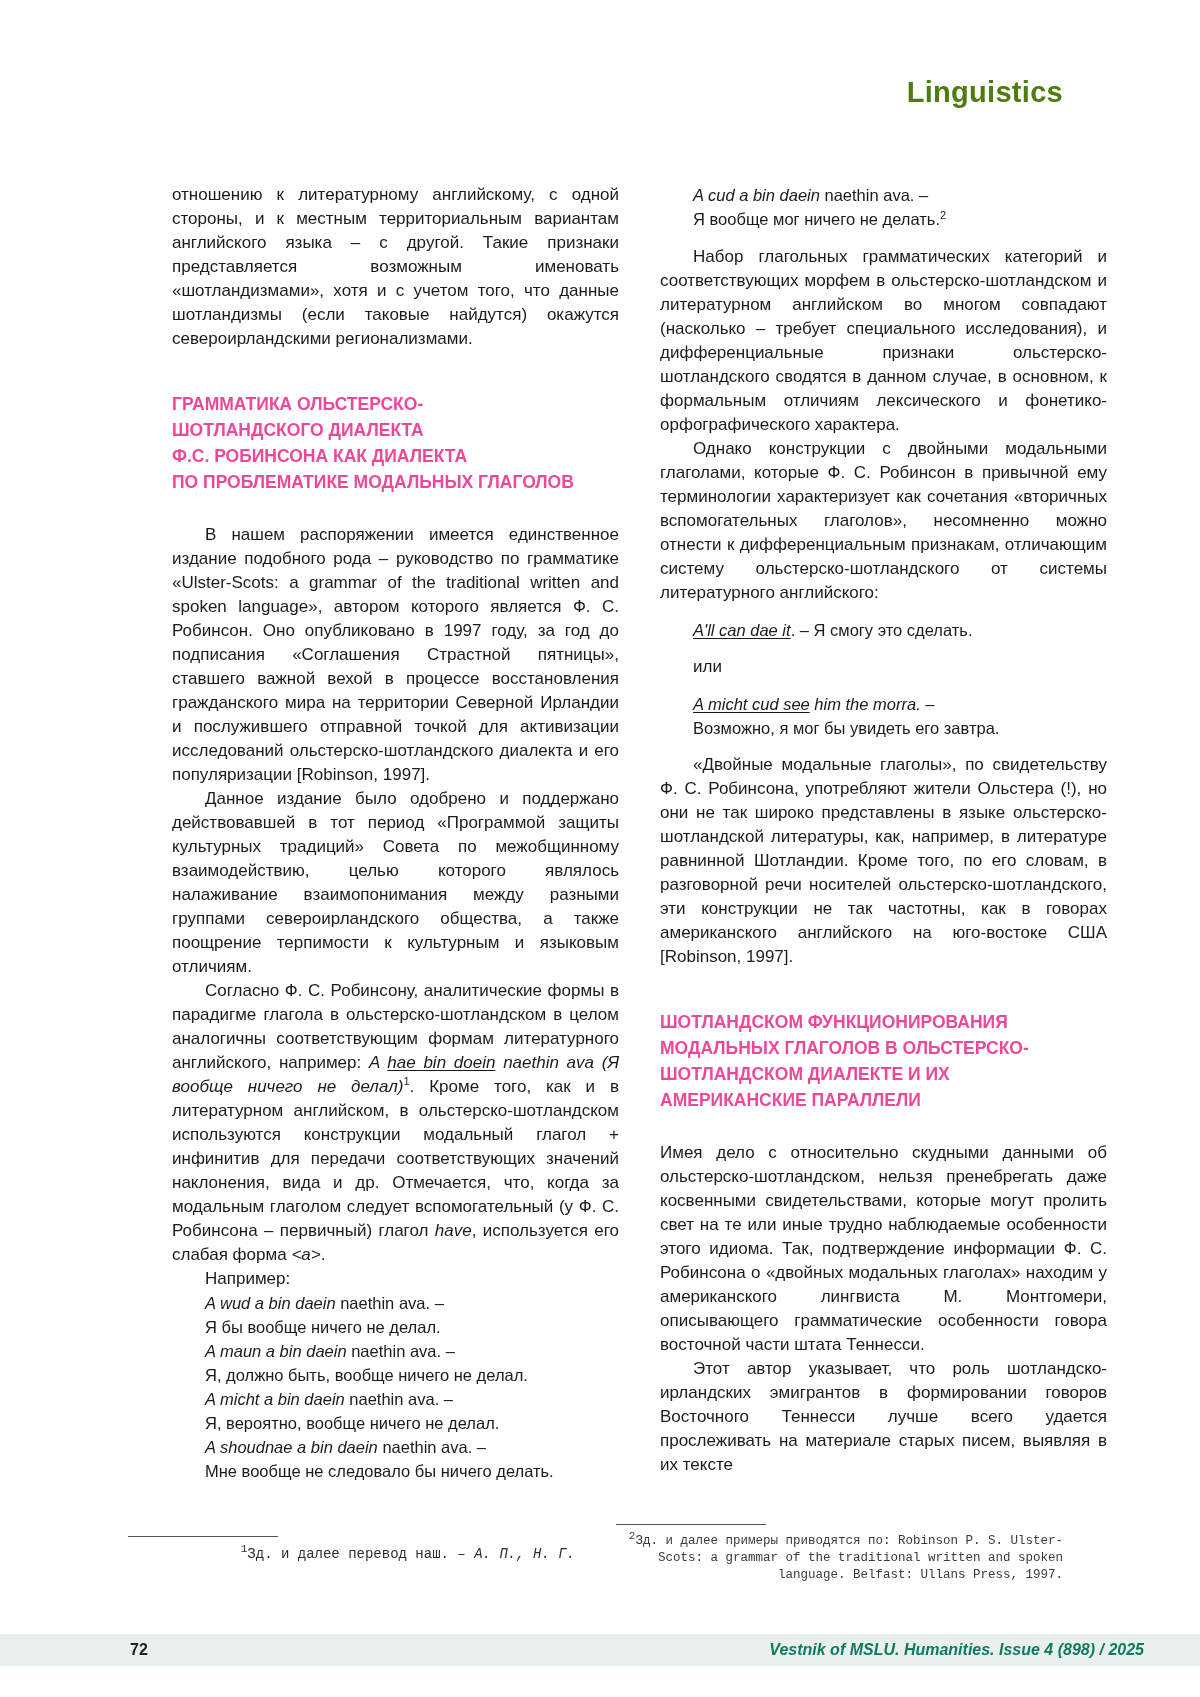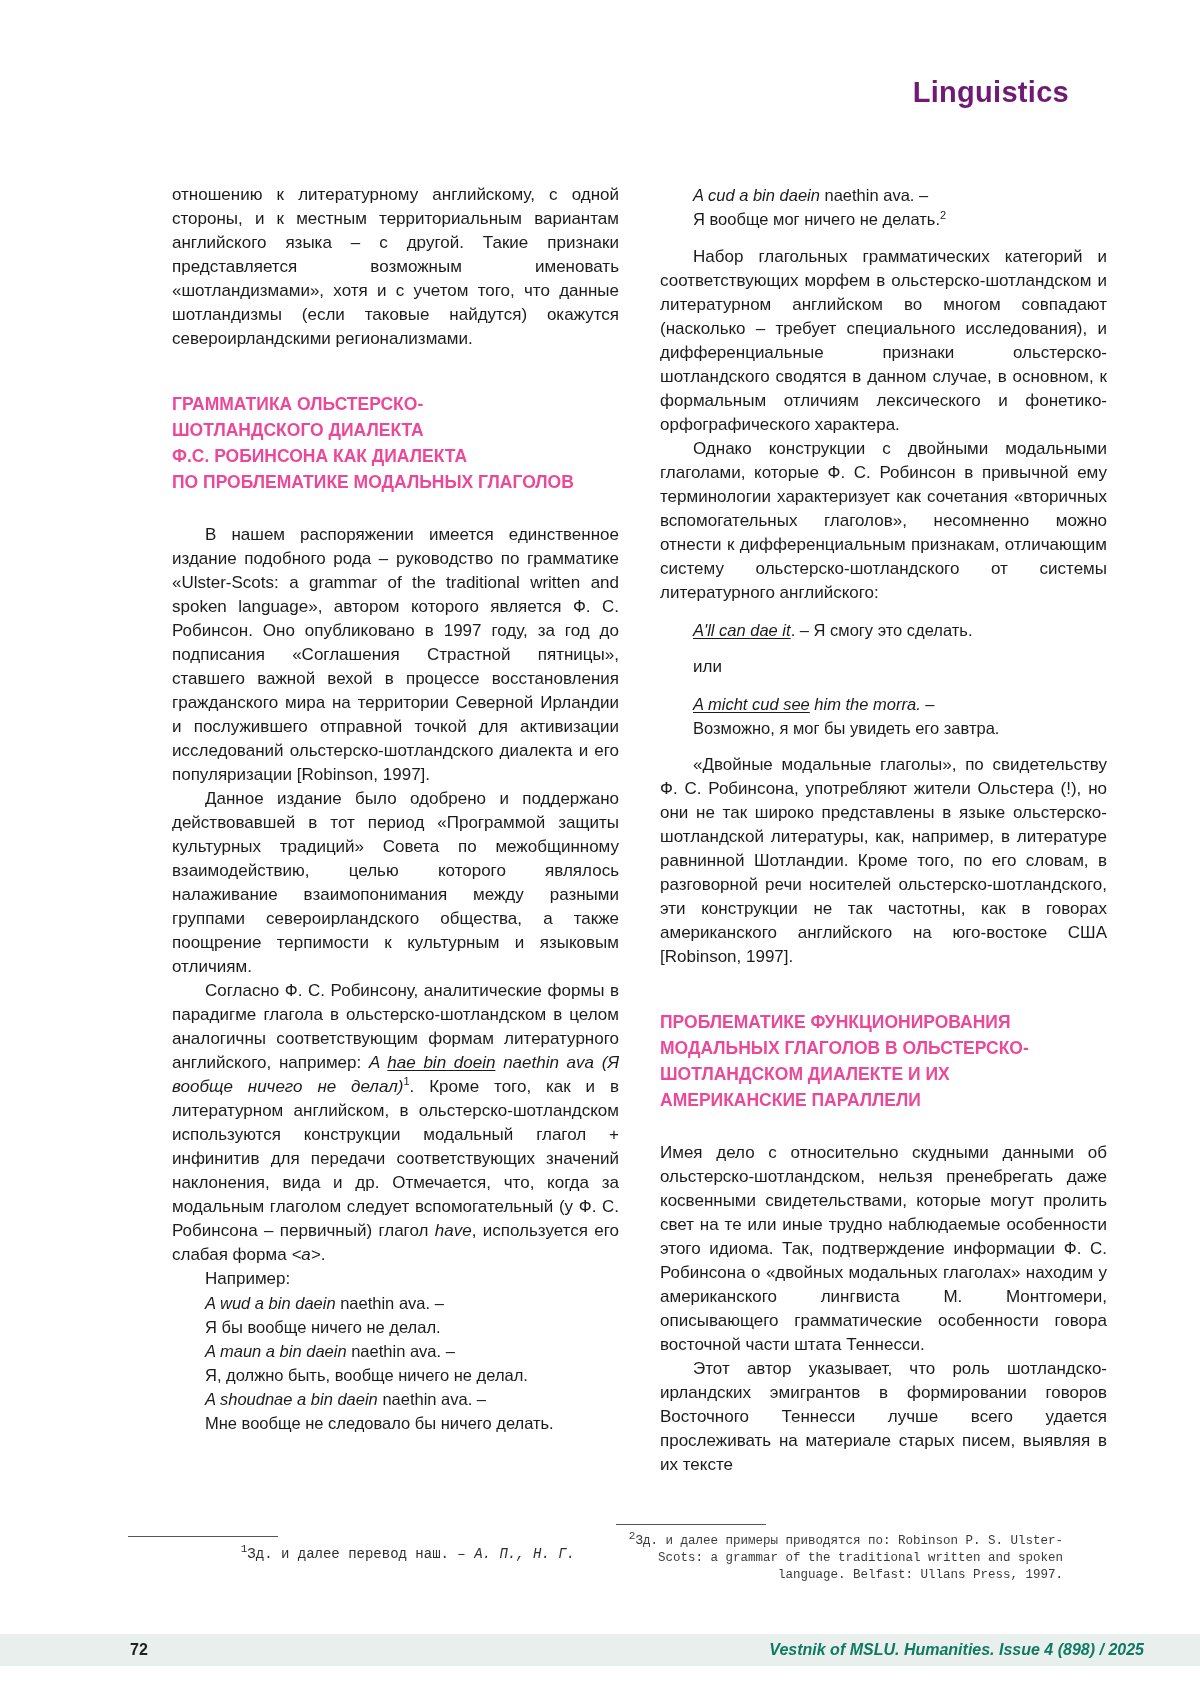--- a/index.html
+++ b/index.html
@@ -5,22 +5,22 @@
   html, body { margin: 0; padding: 0; }
   body {
     width: 1200px; height: 1697px;
     background: #ffffff;
     font-family: "Liberation Sans", sans-serif;
     color: #1b1b1b;
   }
   .page { position: relative; width: 1200px; height: 1697px; background: #ffffff; overflow: hidden; }
 
   .running-head {
-    position: absolute; top: 76px; right: 131px;
-    font-size: 29px; font-weight: 700; color: #701a75; letter-spacing: 0.3px;
+    position: absolute; top: 76px; right: 137px;
+    font-size: 29px; font-weight: 700; color: #4d7c0f; letter-spacing: 0.3px;
   }
 
   .col {
     position: absolute; top: 183px; width: 447px;
     font-size: 17px; line-height: 24px; text-align: justify; margin-left: 44px;
   }
   .left-col  { left: 128px; }
   .right-col { left: 616px; }
 
   p.para { margin: 0; }
@@ -82,20 +82,22 @@
 
     <p class="para indent">Например:</p>
 
     <div class="example-list">
       <div class="example-line"><span class="it">A </span><span class="it">wud a bin daein</span><span> naethin ava. –</span></div>
       <div class="example-line">Я бы вообще ничего не делал.</div>
 
       <div class="example-line"><span class="it">A </span><span class="it">maun a bin daein</span><span> naethin ava. –</span></div>
       <div class="example-line">Я, должно быть, вообще ничего не делал.</div>
 
+      <div class="example-line"><span class="it">A </span><span class="it">micht a bin daein</span><span> naethin ava. –</span></div>
+      <div class="example-line">Я, вероятно, вообще ничего не делал.</div>
 
       <div class="example-line"><span class="it">A </span><span class="it">shoudnae a bin daein</span><span> naethin ava. –</span></div>
       <div class="example-line">Мне вообще не следовало бы ничего делать.</div>
     </div>
   </section>
 
   <section class="col right-col">
 
     <div class="example-list">
       <div class="example-line"><span class="it">A </span><span class="it">cud a bin daein</span><span> naethin ava. –</span></div>
@@ -110,21 +112,21 @@
     <p class="or-label">или</p>
 
     <div class="example-block">
       <div><span class="it ul">A micht cud see</span><span class="it"> him the morra.</span><span> –</span></div>
       <div>Возможно, я мог бы увидеть его завтра.</div>
     </div>
 
     <p class="para indent">«Двойные модальные глаголы», по свидетельству Ф. С. Робинсона, употребляют жители Ольстера (!), но они не так широко представлены в языке ольстерско-шотландской литературы, как, например, в литературе равнинной Шотландии. Кроме того, по его словам, в разговорной речи носителей ольстерско-шотландского, эти конструкции не так частотны, как в говорах американского английского на юго-востоке США [Robinson, 1997].</p>
 
     <h2 class="section-heading">
-      <span class="hline">ПРОБЛЕМАТИКЕ ФУНКЦИОНИРОВАНИЯ</span>
+      <span class="hline">ШОТЛАНДСКОМ ФУНКЦИОНИРОВАНИЯ</span>
       <span class="hline">МОДАЛЬНЫХ ГЛАГОЛОВ В ОЛЬСТЕРСКО-</span>
       <span class="hline">ШОТЛАНДСКОМ ДИАЛЕКТЕ И ИХ</span>
       <span class="hline">АМЕРИКАНСКИЕ ПАРАЛЛЕЛИ</span>
     </h2>
 
     <p class="para">Имея дело с относительно скудными данными об ольстерско-шотландском, нельзя пренебрегать даже косвенными свидетельствами, которые могут пролить свет на те или иные трудно наблюдаемые особенности этого идиома. Так, подтверждение информации Ф. С. Робинсона о «двойных модальных глаголах» находим у американского лингвиста М. Монтгомери, описывающего грамматические особенности говора восточной части штата Теннесси.</p>
     <p class="para indent">Этот автор указывает, что роль шотландско-ирландских эмигрантов в формировании говоров Восточного Теннесси лучше всего удается прослеживать на материале старых писем, выявляя в их тексте</p>
   </section>
 
   <div class="footnote fn-left">

